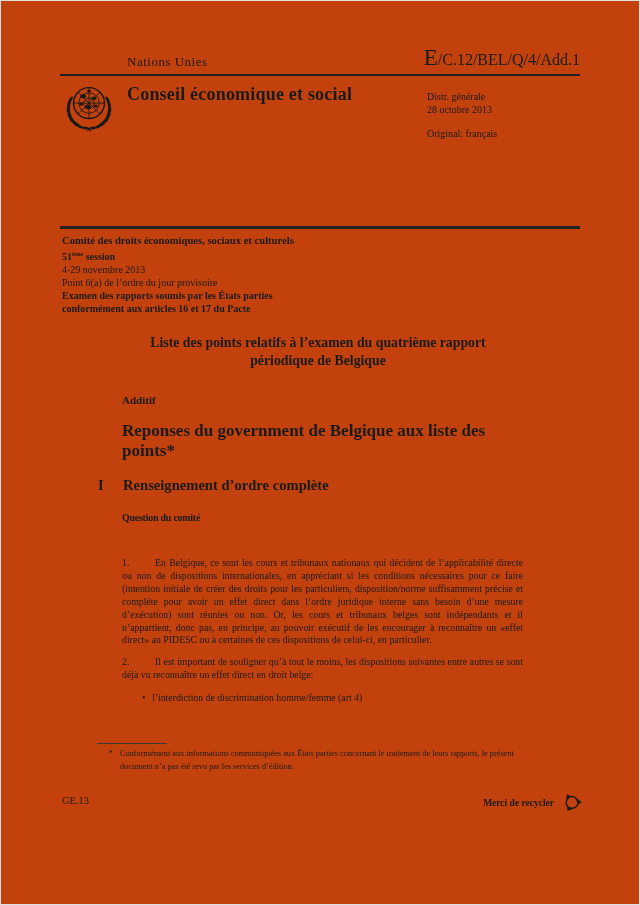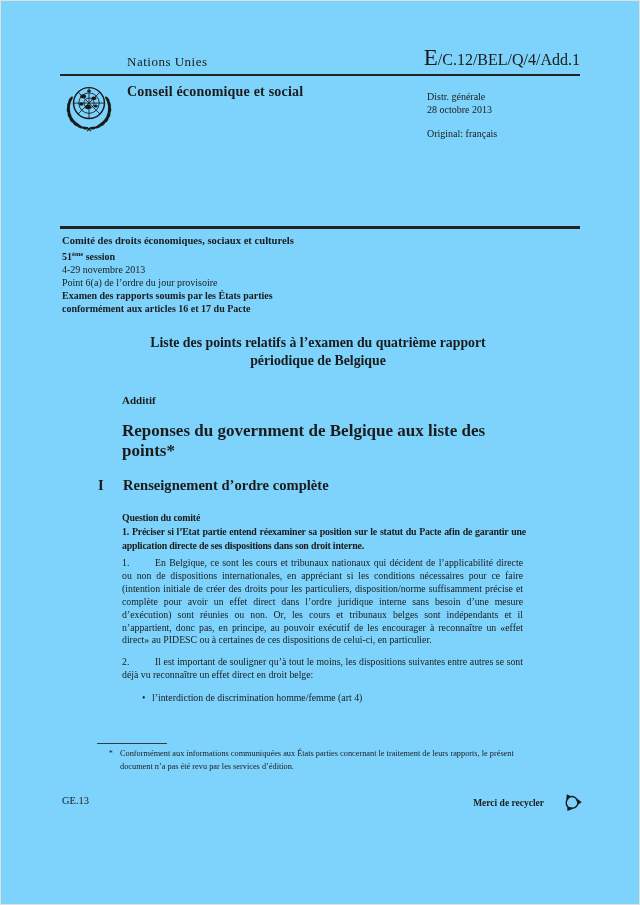--- a/index.html
+++ b/index.html
@@ -1,20 +1,20 @@
 <!DOCTYPE html>
 <html><head>
 <meta charset="utf-8">
 <style>
   html, body { margin: 0; padding: 0; background: #ffffff; }
   .page {
     position: relative;
     width: 640px;
     height: 905px;
-    background: #7dd3fc;
+    background: #c2410c;
     color: #1b1b1b;
     font-family: "Liberation Serif", "DejaVu Serif", serif;
     box-shadow: inset 0 0 0 1px #e0e0e0;
     overflow: hidden;
   }
   .bold { font-weight: bold; }
   .rule { position: absolute; left: 60px; width: 520px; background: #222; }
   .rule-top { top: 74px; height: 2px; }
   .rule-mid { top: 226px; height: 3px; }
 
@@ -26,21 +26,21 @@
     position: absolute; right: 60px; top: 46px;
     display: flex; align-items: baseline;
   }
   .doc-e { font-size: 23px; line-height: 23px; }
   .doc-rest { font-size: 16px; }
 
   .emblem { position: absolute; left: 60px; top: 77px; }
 
   .council {
     position: absolute; left: 127px; top: 84px;
-    font-size: 14px; font-weight: bold; letter-spacing: 0.2px;
+    font-size: 18px; font-weight: bold; letter-spacing: 0.2px;
     white-space: nowrap;
   }
   .distr-block {
     position: absolute; left: 427px; top: 90px;
     font-size: 10px; line-height: 13px;
   }
   .distr-original { margin-top: 11px; }
 
   .committee {
     position: absolute; left: 62px; top: 234px;
@@ -99,21 +99,21 @@
     font-size: 8.3px; line-height: 12.5px;
   }
   .fn-marker {
     position: absolute; left: -11px; top: 0px; font-size: 7.5px;
   }
   .footer-left {
     position: absolute; left: 62px; top: 795px; font-size: 10.5px;
   }
   .recycle {
     position: absolute; right: 58px; top: 793px;
-    display: flex; align-items: center; gap: 18px;
+    display: flex; align-items: center; gap: 8px;
     font-size: 9.5px; font-weight: bold;
   }
 </style>
 </head>
 <body>
 
 <div class="page">
 
   <div class="masthead-org">Nations Unies</div>
   <div class="doc-symbol">
@@ -192,21 +192,20 @@
   </div>
 
   <h1 class="doc-title">Liste des points relatifs à l’examen du quatrième rapport périodique de Belgique</h1>
   <div class="additif">Additif</div>
   <h2 class="responses">Reponses du government de Belgique aux liste des points*</h2>
 
   <div class="section-heading"><span class="section-numeral">I</span><span>Renseignement d’ordre complète</span></div>
 
   <div class="question">
     <div>Question du comité</div>
-    <div class="question-text">1. Préciser si l’Etat partie entend réexaminer sa position sur le statut du Pacte afin de garantir une application directe de ses dispositions dans son droit interne.</div>
   </div>
 
   <div class="body-flow">
     <p class="para"><span class="pnum">1.</span><span>En Belgique, ce sont les cours et tribunaux nationaux qui décident de l’applicabilité directe ou non de dispositions internationales, en appréciant si les conditions nécessaires pour ce faire (intention initiale de créer des droits pour les particuliers, disposition/norme suffisamment précise et complète pour avoir un effet direct dans l’ordre juridique interne sans besoin d’une mesure d’exécution) sont réunies ou non. Or, les cours et tribunaux belges sont indépendants et il n’appartient, donc pas, en principe, au pouvoir exécutif de les encourager à reconnaître un «effet direct» au PIDESC ou à certaines de ces dispositions de celui-ci, en particulier.</span></p>
     <p class="para"><span class="pnum">2.</span><span>Il est important de souligner qu’à tout le moins, les dispositions suivantes entre autres se sont déjà vu reconnaître un effet direct en droit belge:</span></p>
     <div class="bullet-row"><span class="bullet-dot">•</span><span>l’interdiction de discrimination homme/femme (art 4)</span></div>
   </div>
 
   <div class="fn-rule"></div>
   <div class="footnote"><sup class="fn-marker">*</sup><span>Conformément aux informations communiquées aux États parties concernant le traitement de leurs rapports, le présent document n’a pas été revu par les services d’édition.</span></div>

